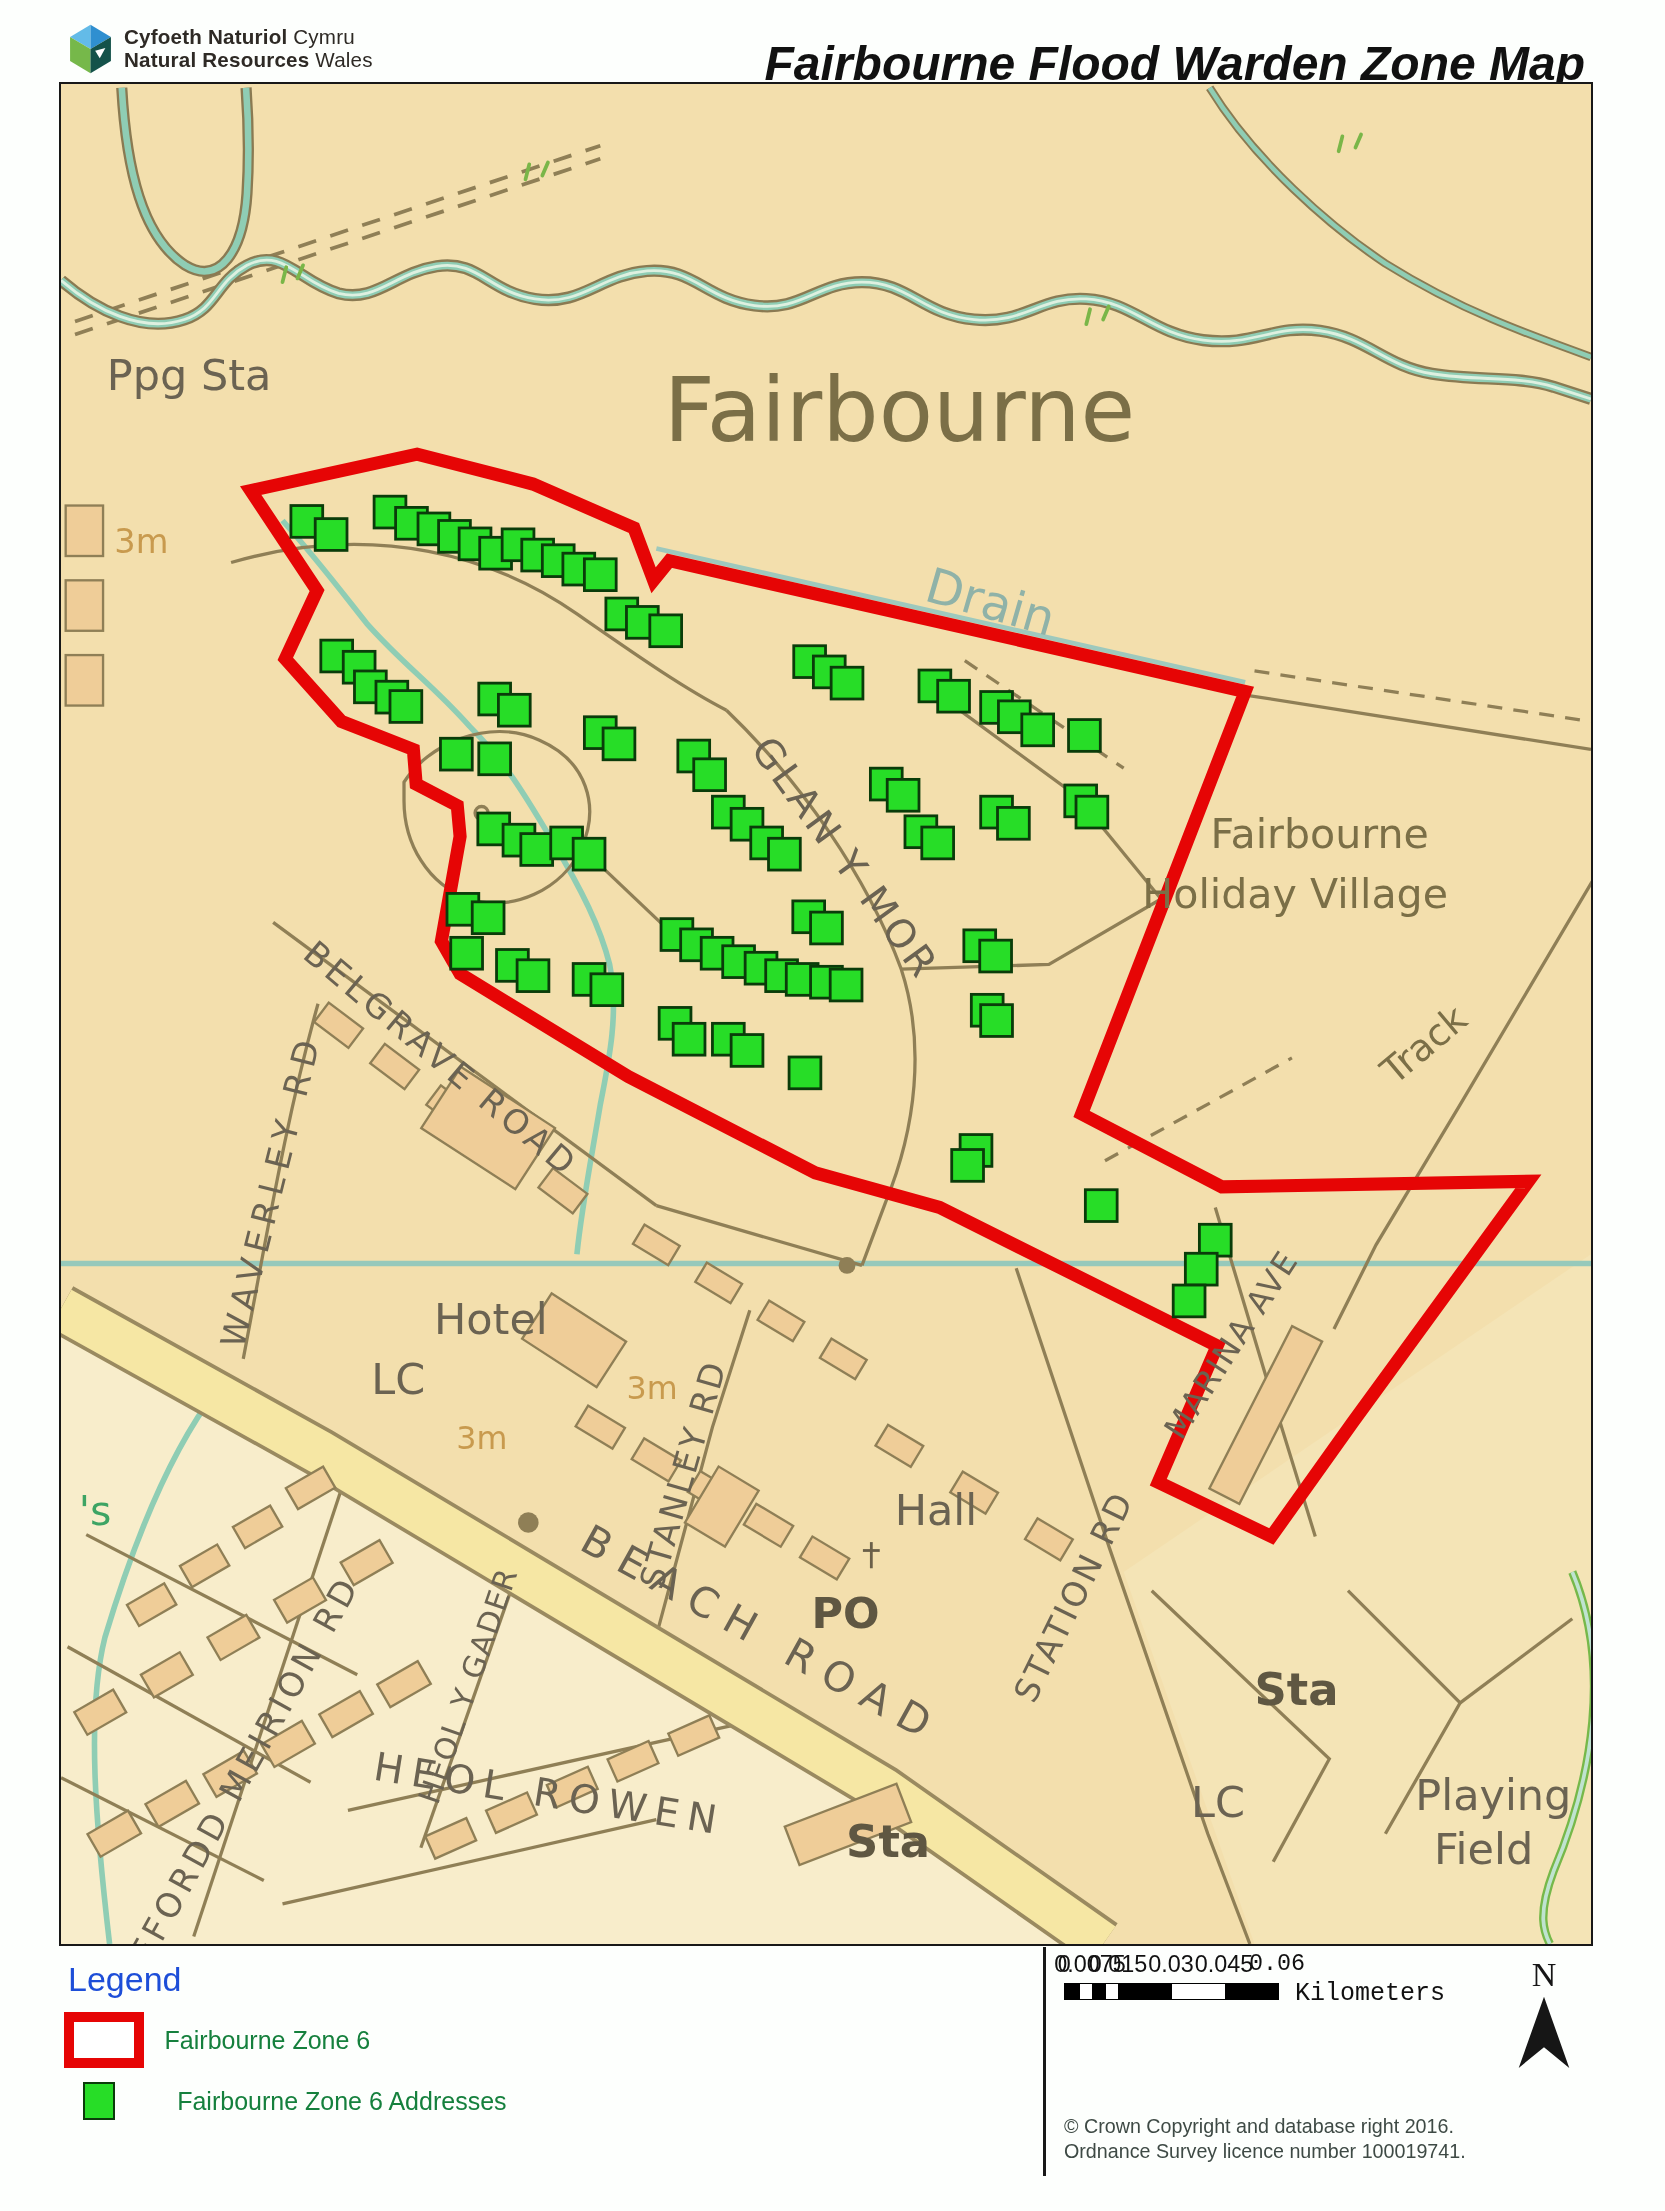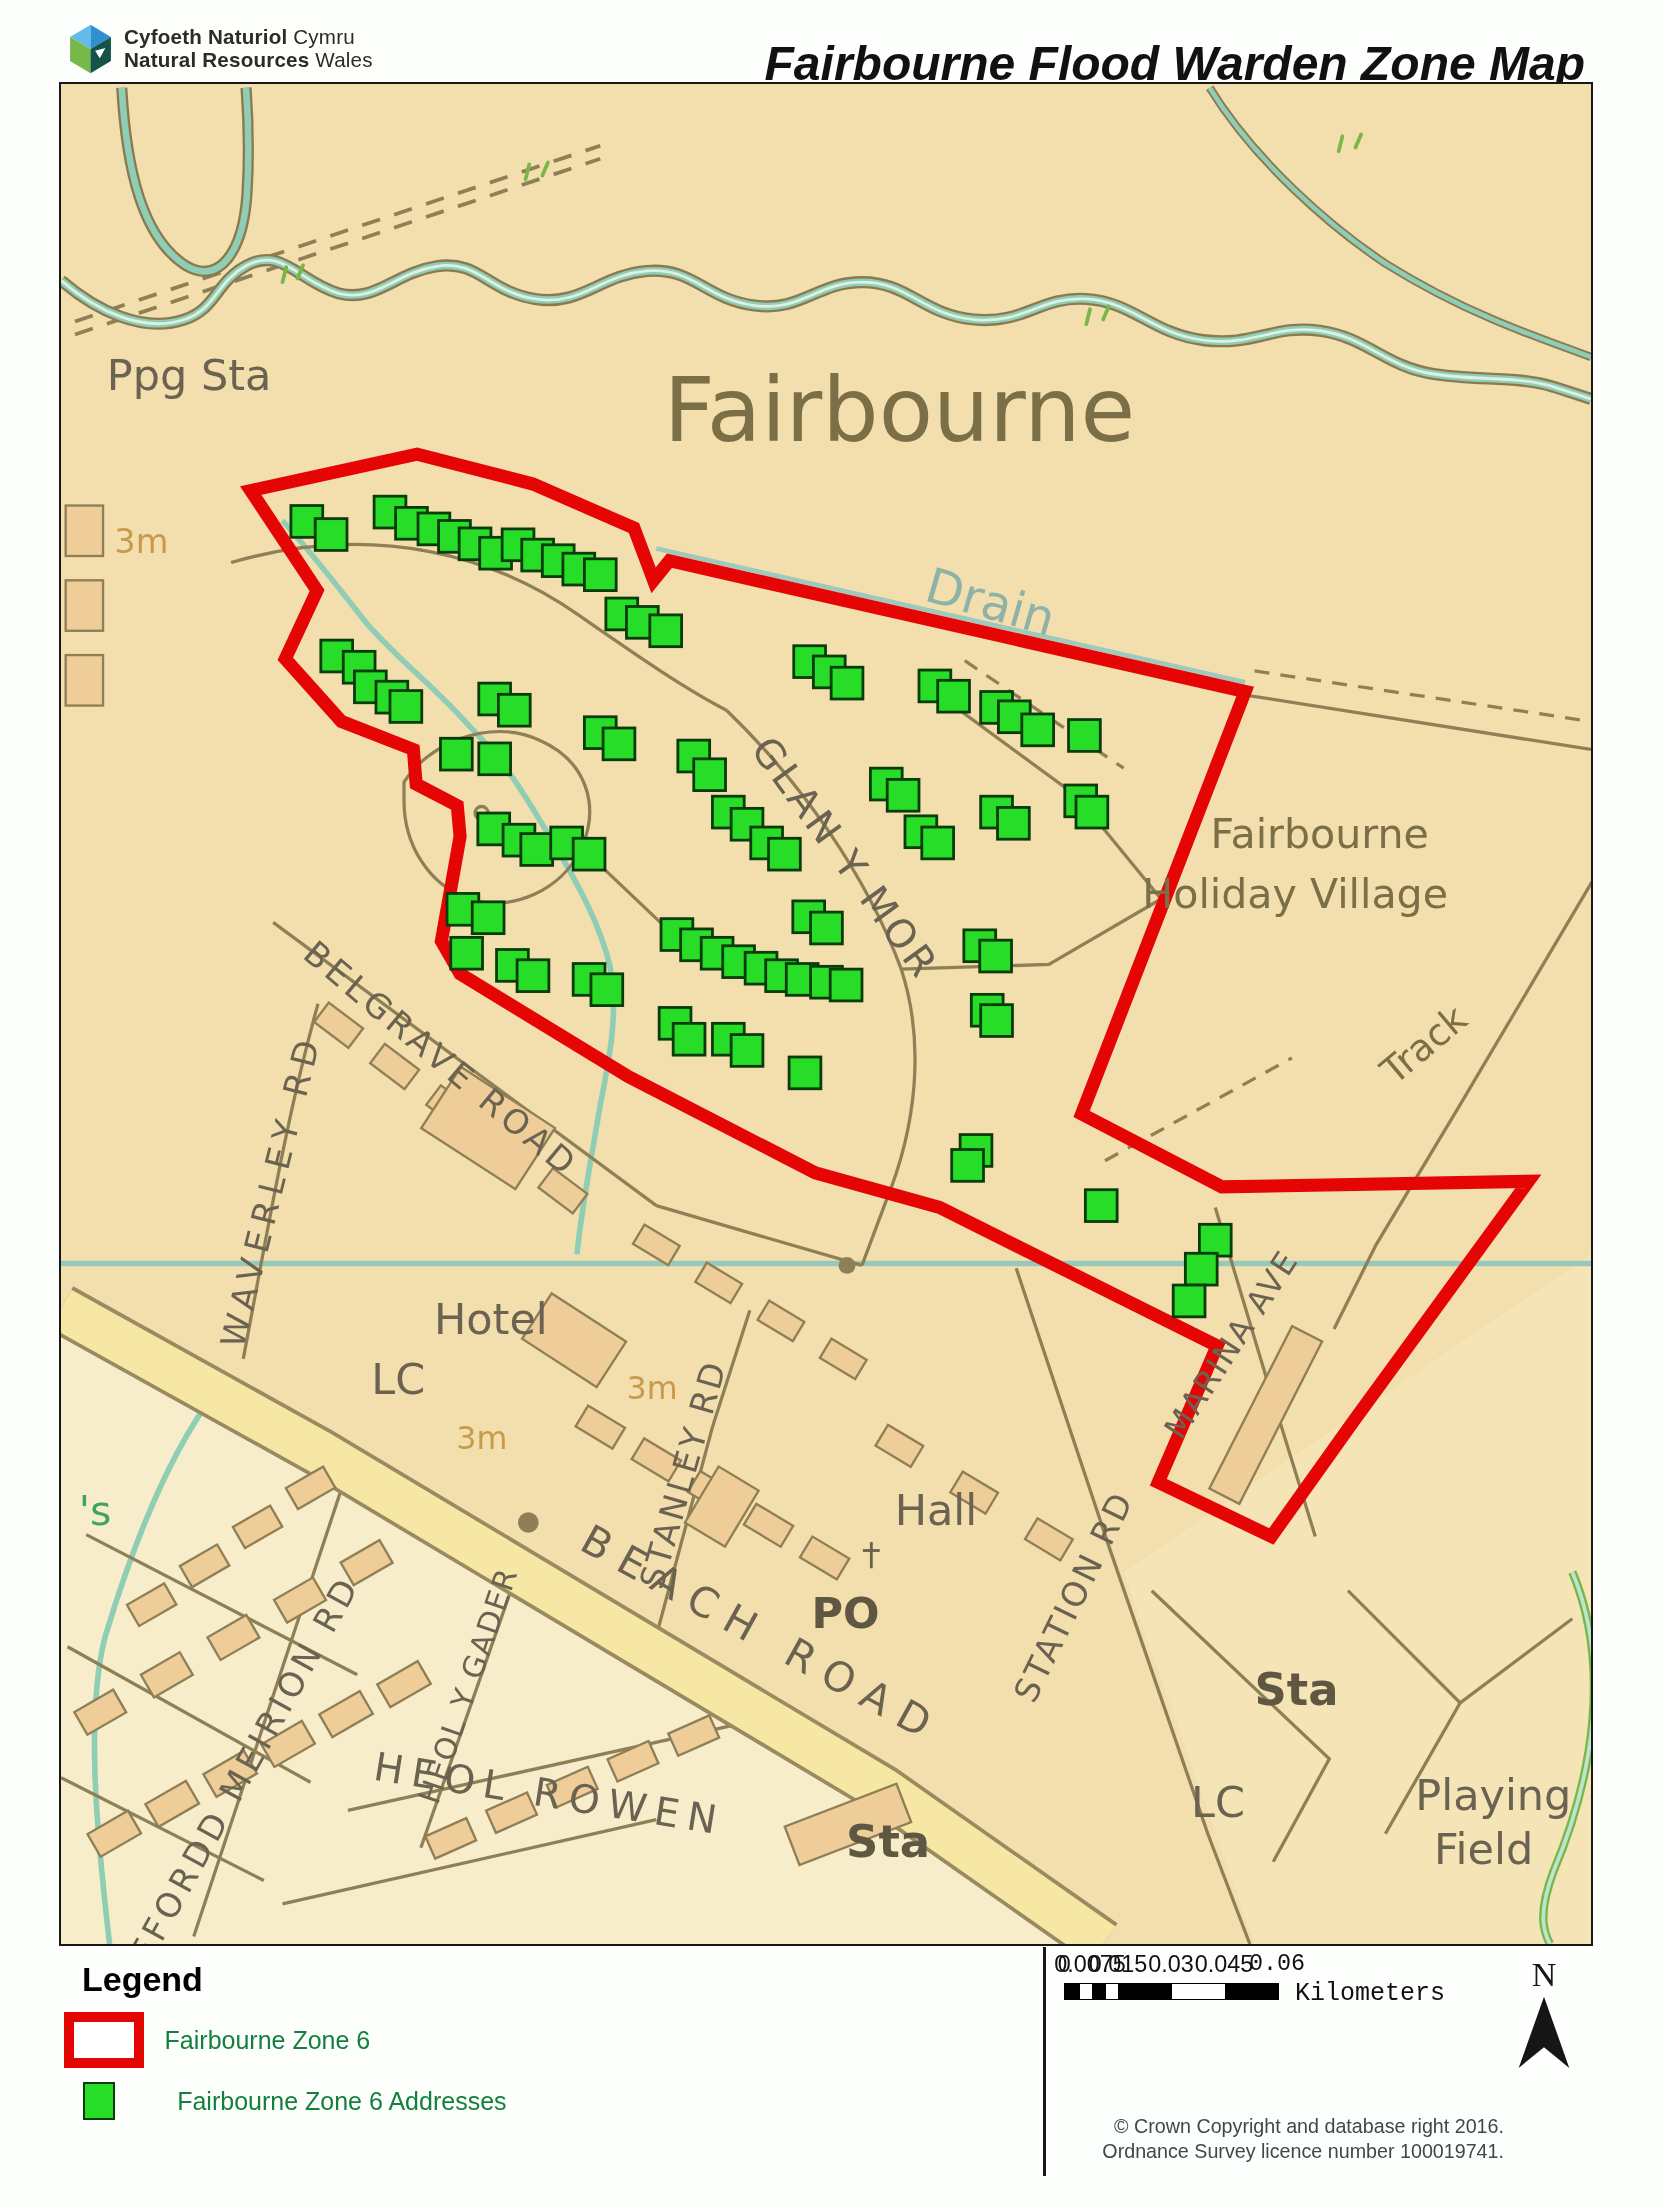--- a/index.html
+++ b/index.html
@@ -12,21 +12,21 @@
   .map-title{position:absolute;right:81px;top:36px;width:1031px;text-align:right;
              font-size:48px;font-weight:700;font-style:italic;color:#111;}
 
   
   .map-panel{position:absolute;left:59px;top:82px;width:1534px;height:1864px;
              border:2.8px solid #181818;box-sizing:border-box;background:#737373;overflow:hidden;}
   .map-panel svg{display:block;width:100%;height:100%;}
   svg text{font-family:"DejaVu Sans","Liberation Sans",sans-serif;}
 
   
-  .legend-title{position:absolute;left:82px;top:1960px;font-size:34px;font-weight:700;color:#000000;}
+  .legend-title{position:absolute;left:68px;top:1960px;font-size:34px;font-weight:400;color:#1d4ed8;}
   .legend-row{position:absolute;left:64px;display:flex;align-items:center;}
   .legend-row .lab{font-size:25px;color:#15803d;margin-left:20.6px;white-space:nowrap;}
   .sw-zone{width:60px;height:36px;border:10.3px solid #e60505;background:#fff;box-sizing:content-box;}
   .sw-addr{width:28px;height:34px;background:#27dd27;border:2.8px solid #0a3c0a;margin-left:19px;margin-right:11.2px;}
   .sw-warn{width:75px;height:39px;background:#f3dfad;border:1.9px solid #8b8b83;}
   .divider{position:absolute;left:1043px;top:1947px;width:2.8px;height:229px;background:#181818;}
 
   .scalebar-wrap{position:absolute;left:1053px;top:1951px;width:440px;height:66px;}
   .sb-ticks{position:absolute;left:0;top:0;width:100%;height:24px;}
   .sb-ticks span{position:absolute;top:0;transform:translateX(-50%);font-size:23.4px;color:#111;white-space:nowrap;}
@@ -339,21 +339,21 @@
       </div>
     <div class="sb-bar">
       <i style="left:0%;width:7%;"></i>
         <i style="left:12.5%;width:6.5%;"></i>
       <i style="left:25%;width:25%;"></i>
         <i style="left:75%;width:25%;"></i>
     </div>
     <div class="sb-unit">Kilometers</div>
   </div>
 
-  <div class="attrib" style="top:2114px;text-align:right;">
+  <div class="attrib" style="top:2114px;">
     <div>© Crown Copyright and database right 2016.</div>
     <div>Ordnance Survey licence number 100019741.</div>
   </div>
 
   <div class="north">
     <div class="n">N</div>
     <svg width="94" height="103" viewBox="0 0 100 110" style="position:absolute;top:37px;">
       <polygon points="50,4 77,80 50,58 23,80" fill="#161616"></polygon>
     </svg>
   </div>

